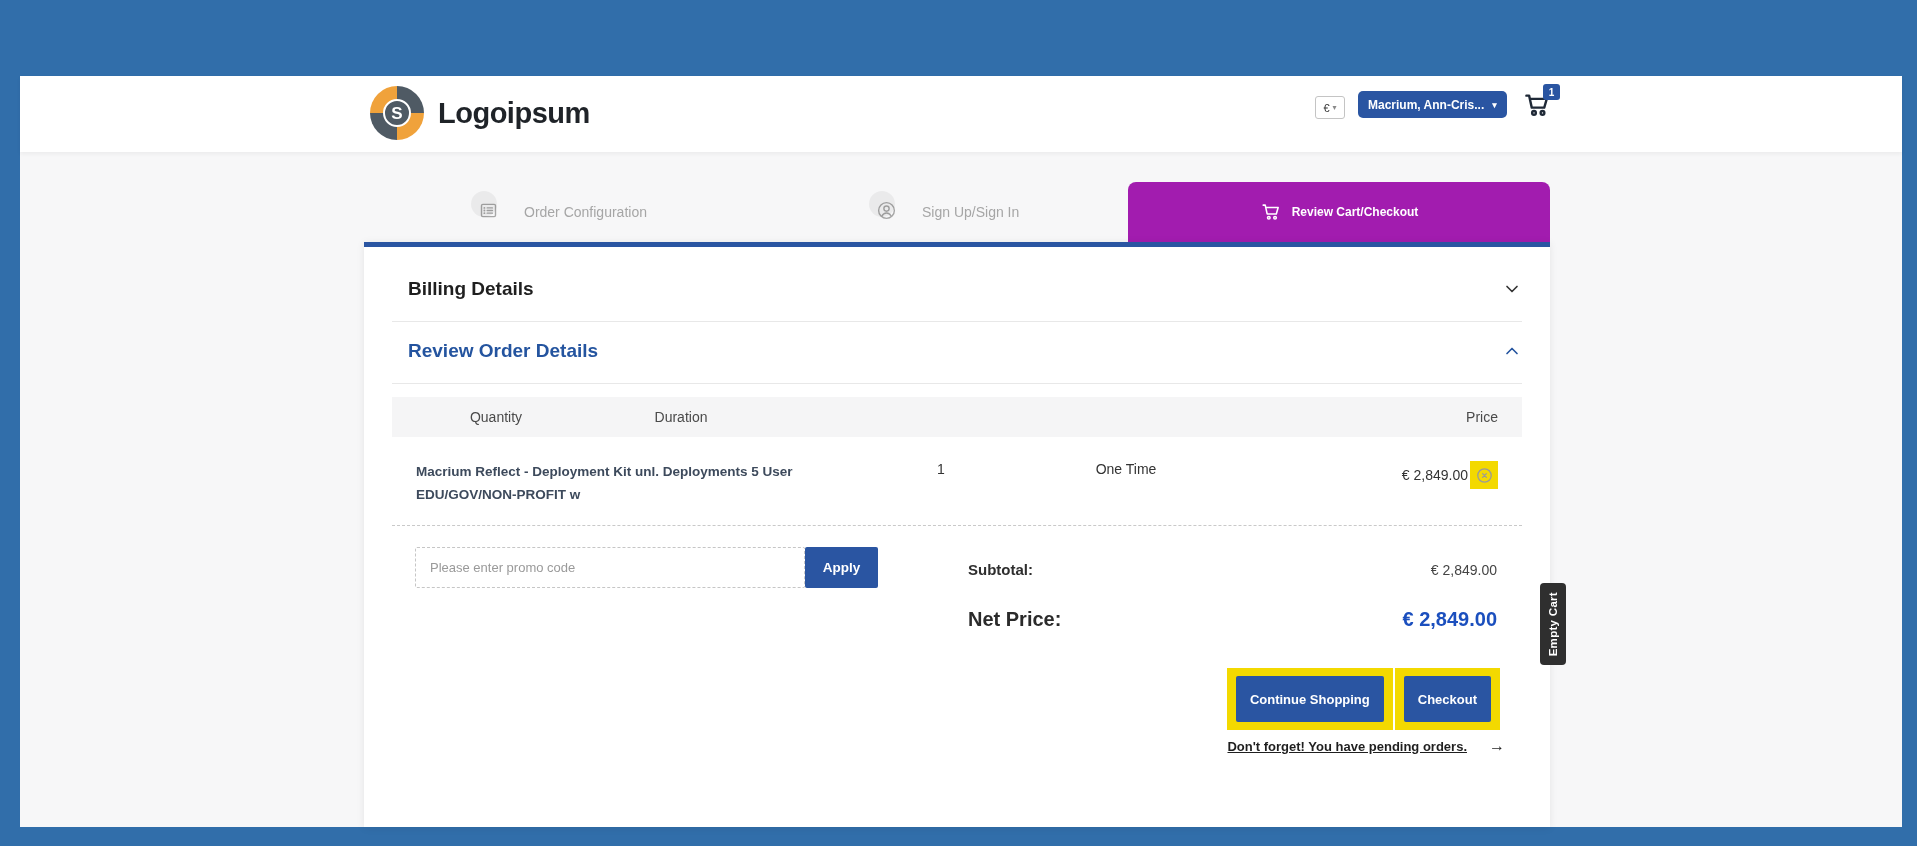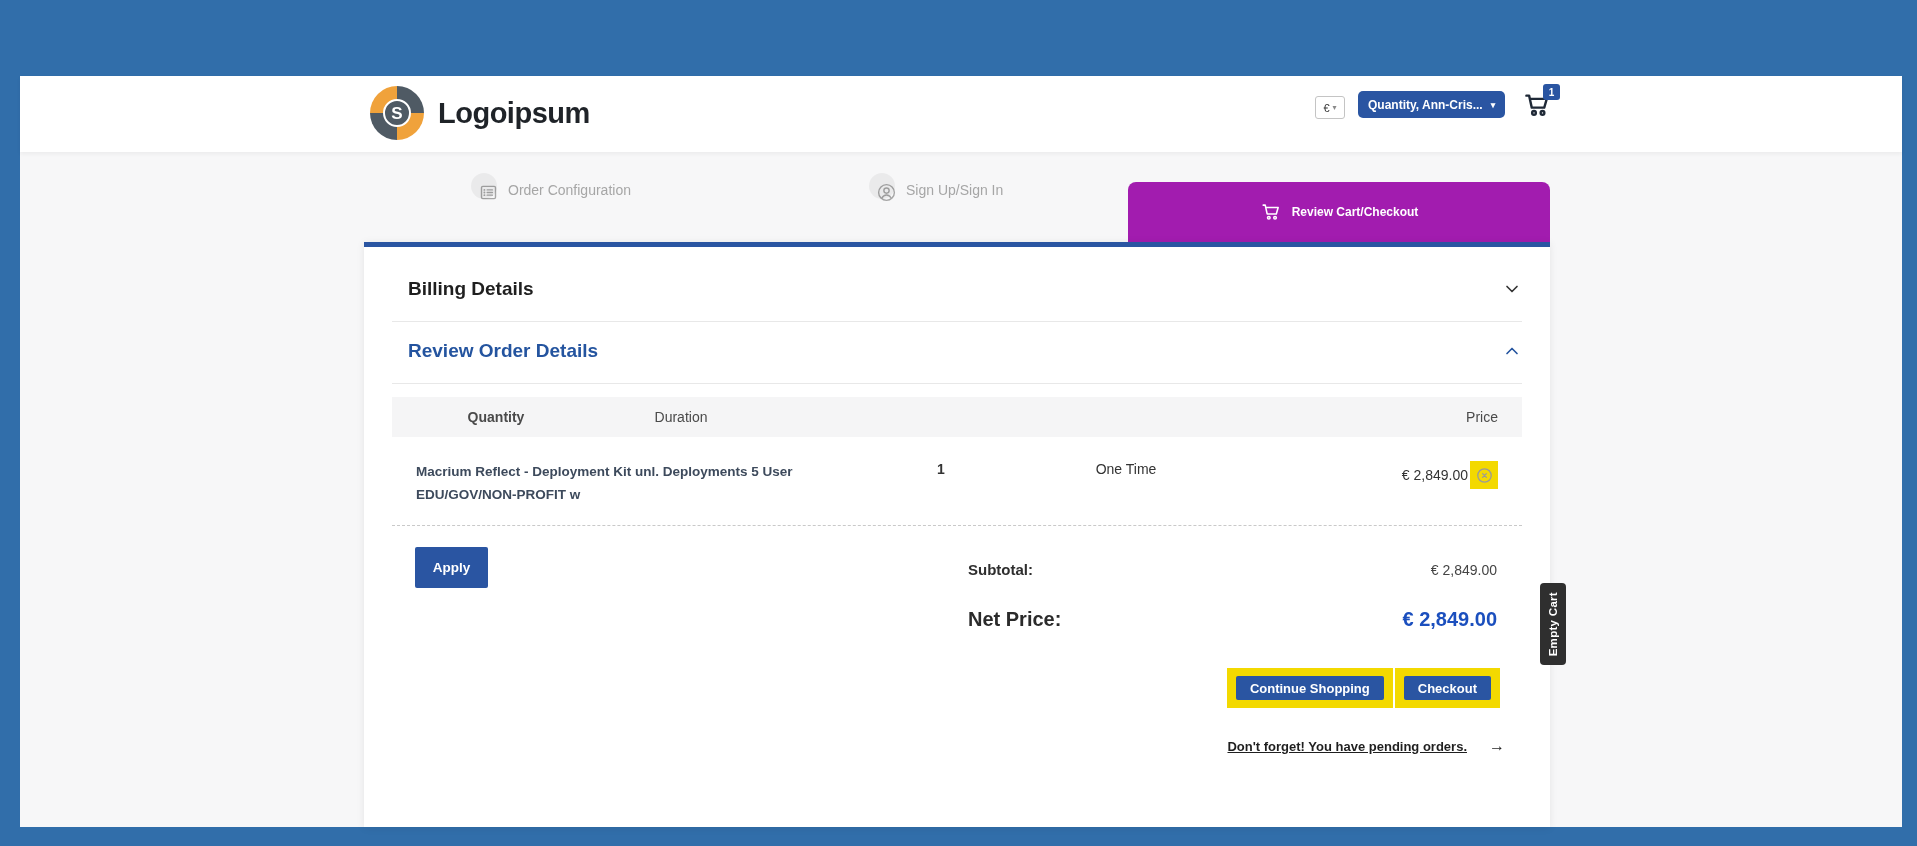--- a/index.html
+++ b/index.html
@@ -36,21 +36,21 @@
     border:none; color:#1f2937; cursor:pointer; }
   .cart-btn svg { width:30px; height:30px; }
   .cart-badge { position:absolute; right:-6px; top:-5px; min-width:17px; height:16px; background:#2a55a2;
     color:#fff; font-size:10px; font-weight:bold; border-radius:3px; display:flex; align-items:center;
     justify-content:center; padding:0 3px; }
 
   
   .main { position:absolute; left:0; top:76px; width:100%; height:675px; background:#f7f7f8; }
 
   
-  .tab { position:absolute; height:60px; display:flex; align-items:flex-start; gap:9px; color:#a6a6a6;
+  .tab { position:absolute; height:60px; display:flex; align-items:center; gap:25px; color:#a6a6a6;
          font-size:14px; background:none; border:none; cursor:pointer; font-family:inherit; }
   .tab svg { width:21px; height:21px; }
   .tab-1 { left:458px; top:30px; }
   .tab-2 { left:856px; top:30px; }
   .tab-active { position:absolute; left:1108px; top:30px; width:422px; height:60px; background:#a21caf;
     border:none; border-radius:8px 8px 0 0; color:#fff; font-size:12px; font-weight:600;
     display:flex; align-items:center; justify-content:center; gap:10px; cursor:pointer; font-family:inherit; }
   .tab-active svg { width:22px; height:22px; }
   .icon-halo { position:relative; }
   .icon-halo::before { content:""; position:absolute; left:-7px; top:-9px; width:26px; height:26px;
@@ -71,21 +71,21 @@
   .chev.dark { color:#333; } .chev.blue { color:#24549f; }
   .divider { position:absolute; left:28px; right:28px; height:1px; background:#e8e8e8; }
   .div-1 { top:74px; } .div-2 { top:136px; }
 
   
   .thead { position:absolute; left:28px; right:28px; top:150px; height:40px; background:#f5f5f6;
     display:flex; align-items:center; font-size:14px; color:#4a4a4a; padding:0 24px; }
   .trow { position:absolute; left:28px; right:28px; top:190px; display:flex; align-items:flex-start;
     padding:24px 24px 0 24px; font-size:14px; color:#333; }
   .col-product { flex:0 0 445px; }
-  .col-qty { flex:0 0 160px; text-align:center;font-weight:bold; }
+  .col-qty { flex:0 0 160px; text-align:center; }
   .col-dur { flex:0 0 210px; text-align:center; }
   .col-price { flex:1; text-align:right; display:flex; justify-content:flex-end; align-items:center; gap:2px; }
   .product-name { font-size:13.5px; font-weight:bold; color:#3d4a5c; line-height:1.7; }
   .price-text { font-size:14px; color:#333; }
   .hl-icon-box { background:#f3d900; padding:3px; display:flex; align-items:center; justify-content:center; }
   .remove-btn { background:none; border:none; color:#9a9a9a; cursor:pointer; width:22px; height:22px;
     display:flex; align-items:center; justify-content:center; padding:0; }
   .remove-btn svg { width:19px; height:19px; }
   .dash-div { position:absolute; left:28px; right:28px; top:278px; border-bottom:1px dashed #c9c9c9; }
 
@@ -103,21 +103,21 @@
   .sub-row { margin-top:6px; }
   .sub-label { font-size:15px; font-weight:bold; color:#2e2e2e; }
   .sub-value { font-size:14px; color:#444; }
   .net-row { margin-top:30px; }
   .net-label { font-size:20px; font-weight:bold; color:#2b2b2b; }
   .net-value { font-size:20px; font-weight:bold; color:#1b4fbe; }
 
   
   .actions { position:absolute; right:50px; top:421px; display:flex; align-items:flex-start; gap:2px; }
   .hl-box { background:#f3d900; padding:8px 9px; }
-  .action-btn { height:24px; background:#2a55a2; border:none; color:#fff; font-size:13px; font-weight:bold;
+  .action-btn { height:46px; background:#2a55a2; border:none; color:#fff; font-size:13px; font-weight:bold;
     cursor:pointer; font-family:inherit; padding:0 14px; border-radius:2px; white-space:nowrap; }
 
   .pending { position:absolute; right:45px; top:490px; background:none; border:none; cursor:pointer;
     font-family:inherit; display:flex; align-items:center; gap:22px; }
   .pending-text { font-size:13px; font-weight:bold; color:#1f1f1f; text-decoration:underline; }
   .pending-arrow { font-size:16px; font-weight:bold; color:#1f1f1f; }
 
   
   .empty-cart { position:absolute; left:1520px; top:431px; width:26px; height:82px; background:#2f2f2f;
     border:none; border-radius:4px; color:#fff; cursor:pointer; font-family:inherit;
@@ -140,21 +140,21 @@
         </div>
         <div class="logo-text">Logoipsum</div>
       </div>
 
       <div class="currency-box">
         <span>€</span>
         <span class="caret">▾</span>
       </div>
 
       <button class="welcome-btn">
-        <span>Quantity, Ann-Cris...</span>
+        <span>Macrium, Ann-Cris...</span>
         <span class="caret">▾</span>
       </button>
 
       <button class="cart-btn">
         <svg viewBox="0 0 24 24" fill="none" stroke="currentColor" stroke-width="1.9" stroke-linecap="round" stroke-linejoin="round">
           <path d="M3.5 4.5h2.2l2.1 9.6h10l2-7H6.4"></path>
           <circle cx="9.6" cy="18.3" r="1.5"></circle>
           <circle cx="16.4" cy="18.3" r="1.5"></circle>
         </svg>
         <span class="cart-badge">1</span>
@@ -233,20 +233,21 @@
                   <circle cx="12" cy="12" r="8.5"></circle>
                   <path d="M9.6 9.6l4.8 4.8M14.4 9.6l-4.8 4.8"></path>
                 </svg>
               </button>
             </span>
           </div>
         </div>
         <div class="dash-div"></div>
 
         <div class="promo">
+          <input class="promo-input" type="text" placeholder="Please enter promo code" style="">
           <button class="apply-btn">Apply</button>
         </div>
 
         <div class="totals">
           <div class="tot-row sub-row">
             <span class="sub-label">Subtotal:</span>
             <span class="sub-value">€ 2,849.00</span>
           </div>
           <div class="tot-row net-row">
             <span class="net-label">Net Price:</span>

